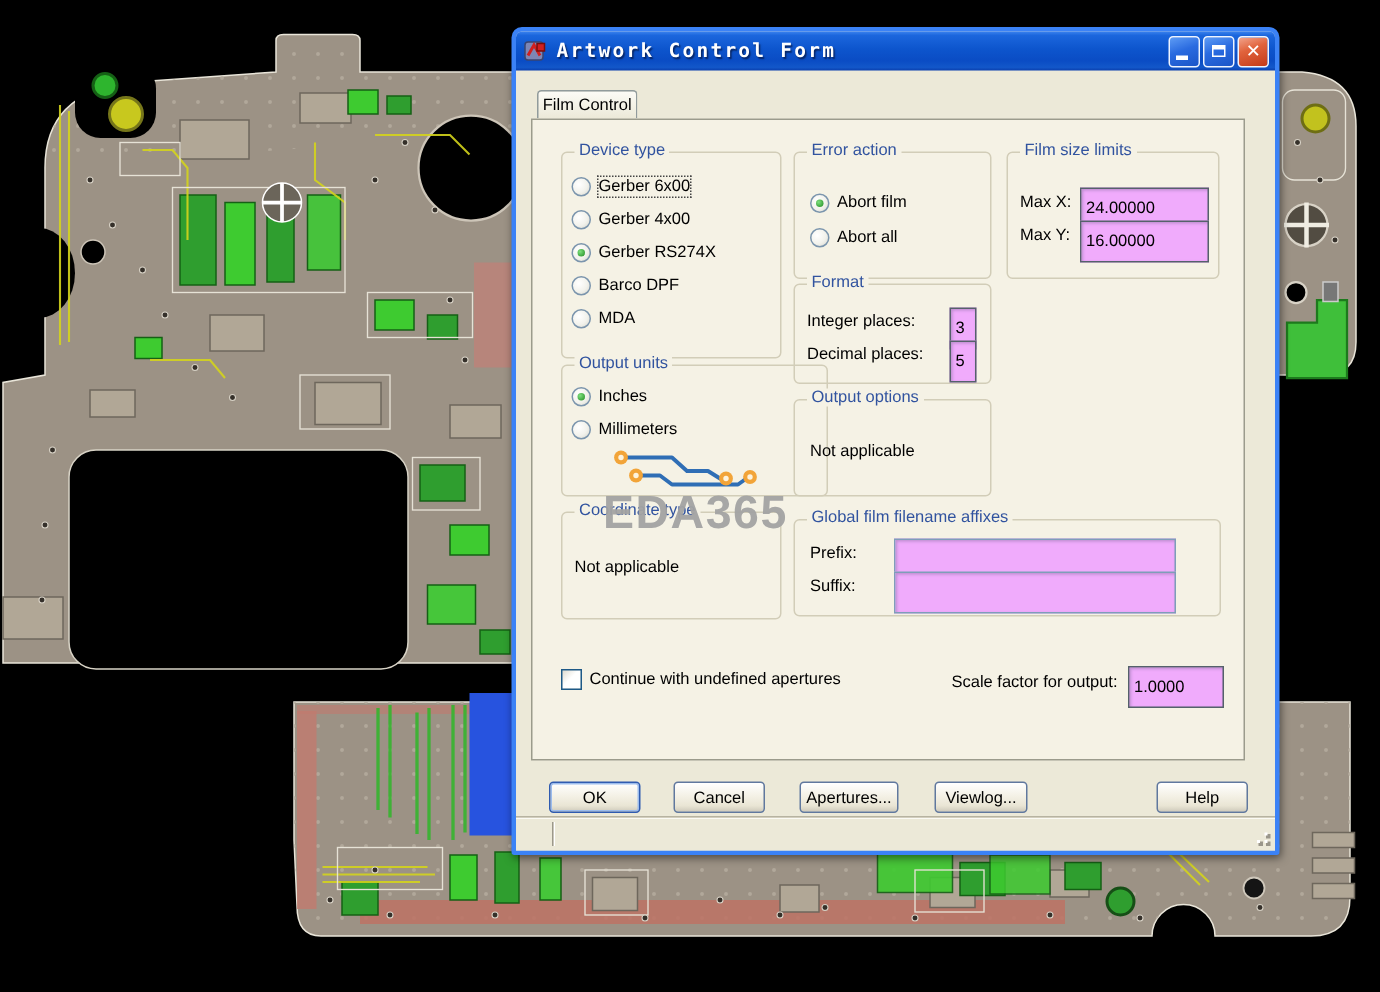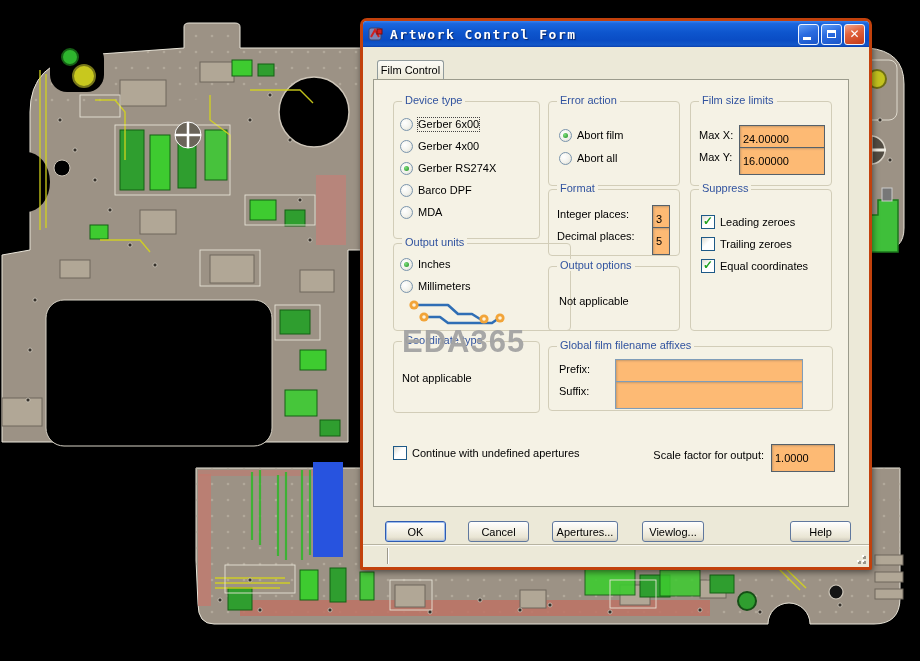--- a/index.html
+++ b/index.html
@@ -5,22 +5,22 @@
   html,body{margin:0;padding:0;}
   body{
     width:920px;height:661px;overflow:hidden;position:relative;background:#000;
     font-family:"Liberation Sans",sans-serif;font-size:11px;color:#000;
     -webkit-font-smoothing:antialiased;
   }
   
   #pcb{position:absolute;left:0;top:0;width:920px;height:661px;}
   
   #win{
-    position:absolute;left:360px;top:18px;width:512px;height:552px;box-sizing:border-box;
-    border:3px solid #c2410c;border-radius:7px 7px 2px 2px;background:#ece9d8;
+    position:absolute;left:341px;top:18px;width:512px;height:552px;box-sizing:border-box;
+    border:3px solid #3b82f6;border-radius:7px 7px 2px 2px;background:#ece9d8;
     box-shadow:1px 2px 6px rgba(0,0,0,.5);
   }
   #titlebar{
     position:absolute;left:0;top:0;right:0;height:26px;border-radius:4px 4px 0 0;
     background:linear-gradient(180deg,#3a82ee 0%,#1b66dd 10%,#0d55cd 45%,#0a4cc4 75%,#1257c9 92%,#0a3fae 100%);
     display:flex;align-items:center;
   }
   #title-text{
     color:#fff;font-family:"DejaVu Sans Mono",monospace;font-weight:bold;font-size:13px;
     letter-spacing:1.5px;margin-left:6px;text-shadow:1px 1px 1px rgba(0,0,20,.55);white-space:nowrap;
@@ -65,21 +65,21 @@
     width:12px;height:12px;border:1px solid #1d5987;background:linear-gradient(135deg,#dedbd0,#ffffff 45%);
     position:relative;flex:0 0 auto;box-sizing:content-box;
   }
   .check.on::after{
     content:"\2713";position:absolute;left:1px;top:-2px;color:#21a121;font-weight:bold;font-size:12px;
   }
   .lbl{line-height:13px;}
   .lbl.focus{outline:1px dotted #444;}
   .val{position:absolute;}
   input.field{
-    position:absolute;box-sizing:border-box;border:1px solid #7f9db9;background:#fdba74;
+    position:absolute;box-sizing:border-box;border:1px solid #7f9db9;background:#f0abfc;
     font-family:"Liberation Sans",sans-serif;font-size:11px;padding:13px 3px;margin:0;
     box-shadow:inset 1px 1px 2px rgba(40,60,80,.25);
   }
   input.deep{border:1px solid #55616b;}
   .btn{
     position:absolute;height:21px;box-sizing:border-box;border:1px solid #60789e;border-radius:3px;
     background:linear-gradient(180deg,#ffffff 0%,#f4f1e6 45%,#e9e5d4 80%,#cfcabb 100%);
     display:flex;align-items:center;justify-content:center;font-size:11px;cursor:default;
   }
   .btn.default{border-color:#2f5bb0;box-shadow:inset 0 0 0 1px #9cbcec;}
@@ -342,35 +342,20 @@
     </div>
 
     <div class="grp" style="left:316px;top:21px;width:142px;height:85px;">
       <span class="cap">Film size limits</span>
       <span class="val" style="left:8px;top:27px;">Max X:</span>
       <input class="field deep" style="left: 48px; top: 23px; width: 86px; height: 18px;" value="24.00000">
       <span class="val" style="left:8px;top:49px;">Max Y:</span>
       <input class="field deep" style="left: 48px; top: 45px; width: 86px; height: 18px;" value="16.00000">
     </div>
 
-    <div class="grp" style="left:316px;top:109px;width:142px;height:142px;">
-      <span class="cap">Suppress</span>
-      <div class="row" style="left:10px;top:25px;">
-        <span class="check on"></span>
-        <span class="lbl">Leading zeroes</span>
-      </div>
-      <div class="row" style="left:10px;top:47px;">
-        <span class="check"></span>
-        <span class="lbl">Trailing zeroes</span>
-      </div>
-      <div class="row" style="left:10px;top:69px;">
-        <span class="check on"></span>
-        <span class="lbl">Equal coordinates</span>
-      </div>
-    </div>
 
     <div class="grp" style="left:174px;top:266px;width:285px;height:65px;">
       <span class="cap">Global film filename affixes</span>
       <span class="val" style="left:10px;top:16px;">Prefix:</span>
       <input class="field" style="left: 66px; top: 12px; width: 188px; height: 18px;" value="">
       <span class="val" style="left:10px;top:38px;">Suffix:</span>
       <input class="field" style="left: 66px; top: 34px; width: 188px; height: 18px;" value="">
     </div>
 
     <div class="row" style="left:19px;top:366px;">

